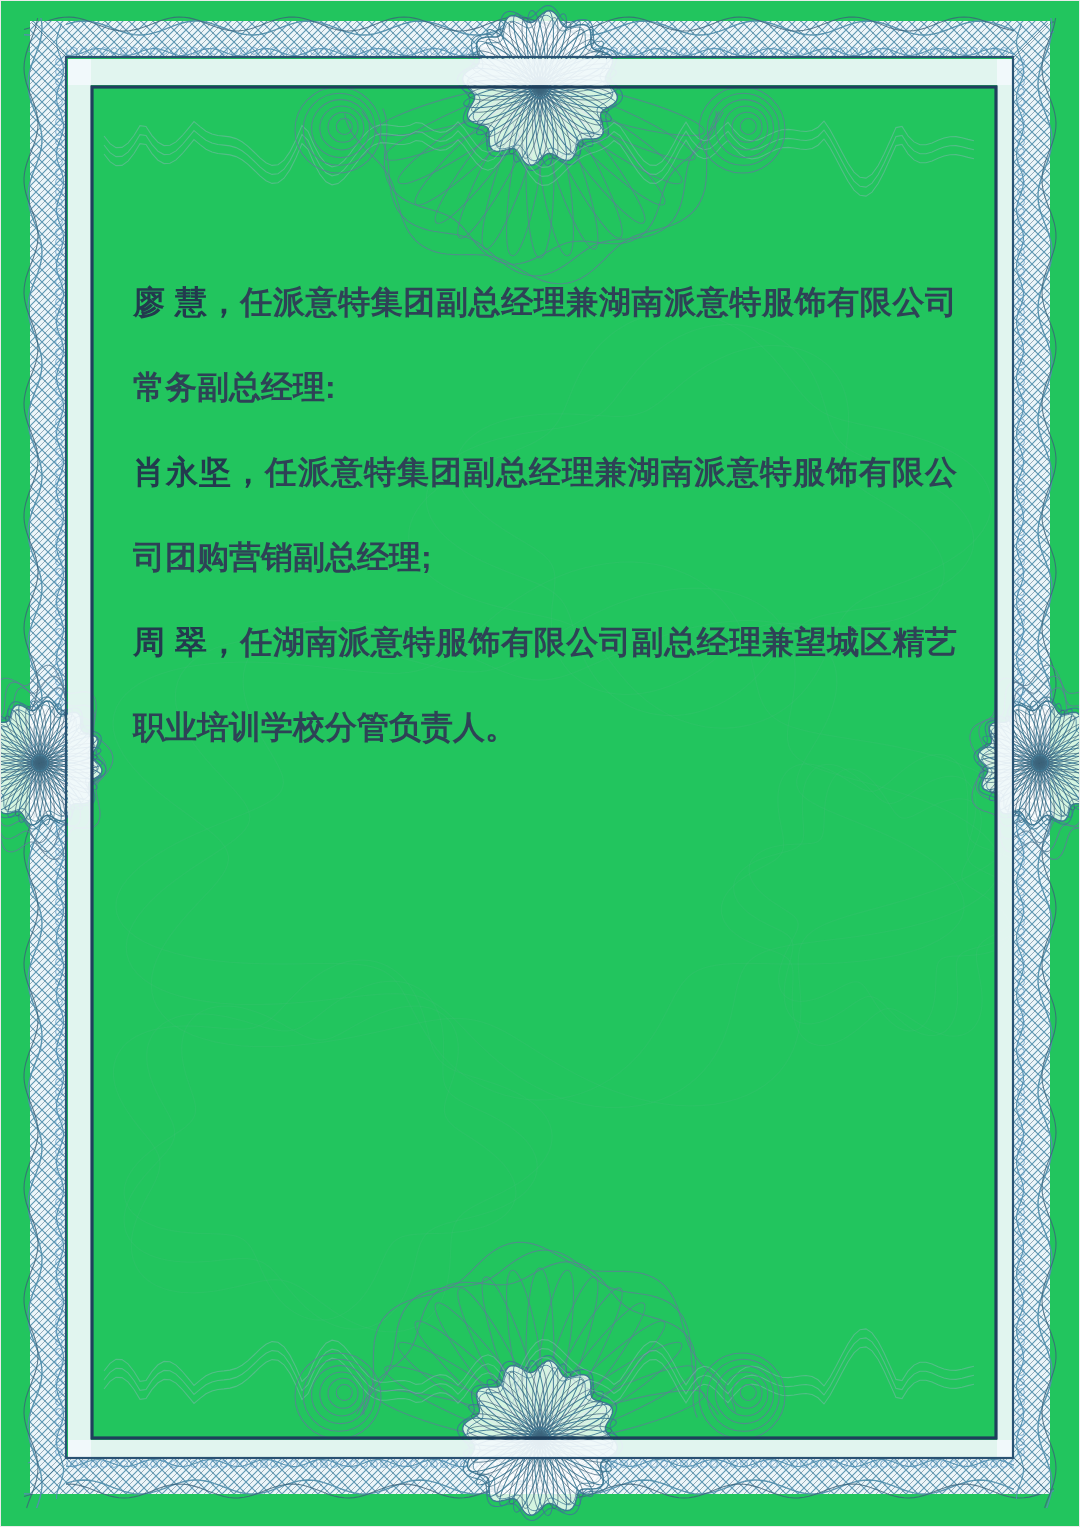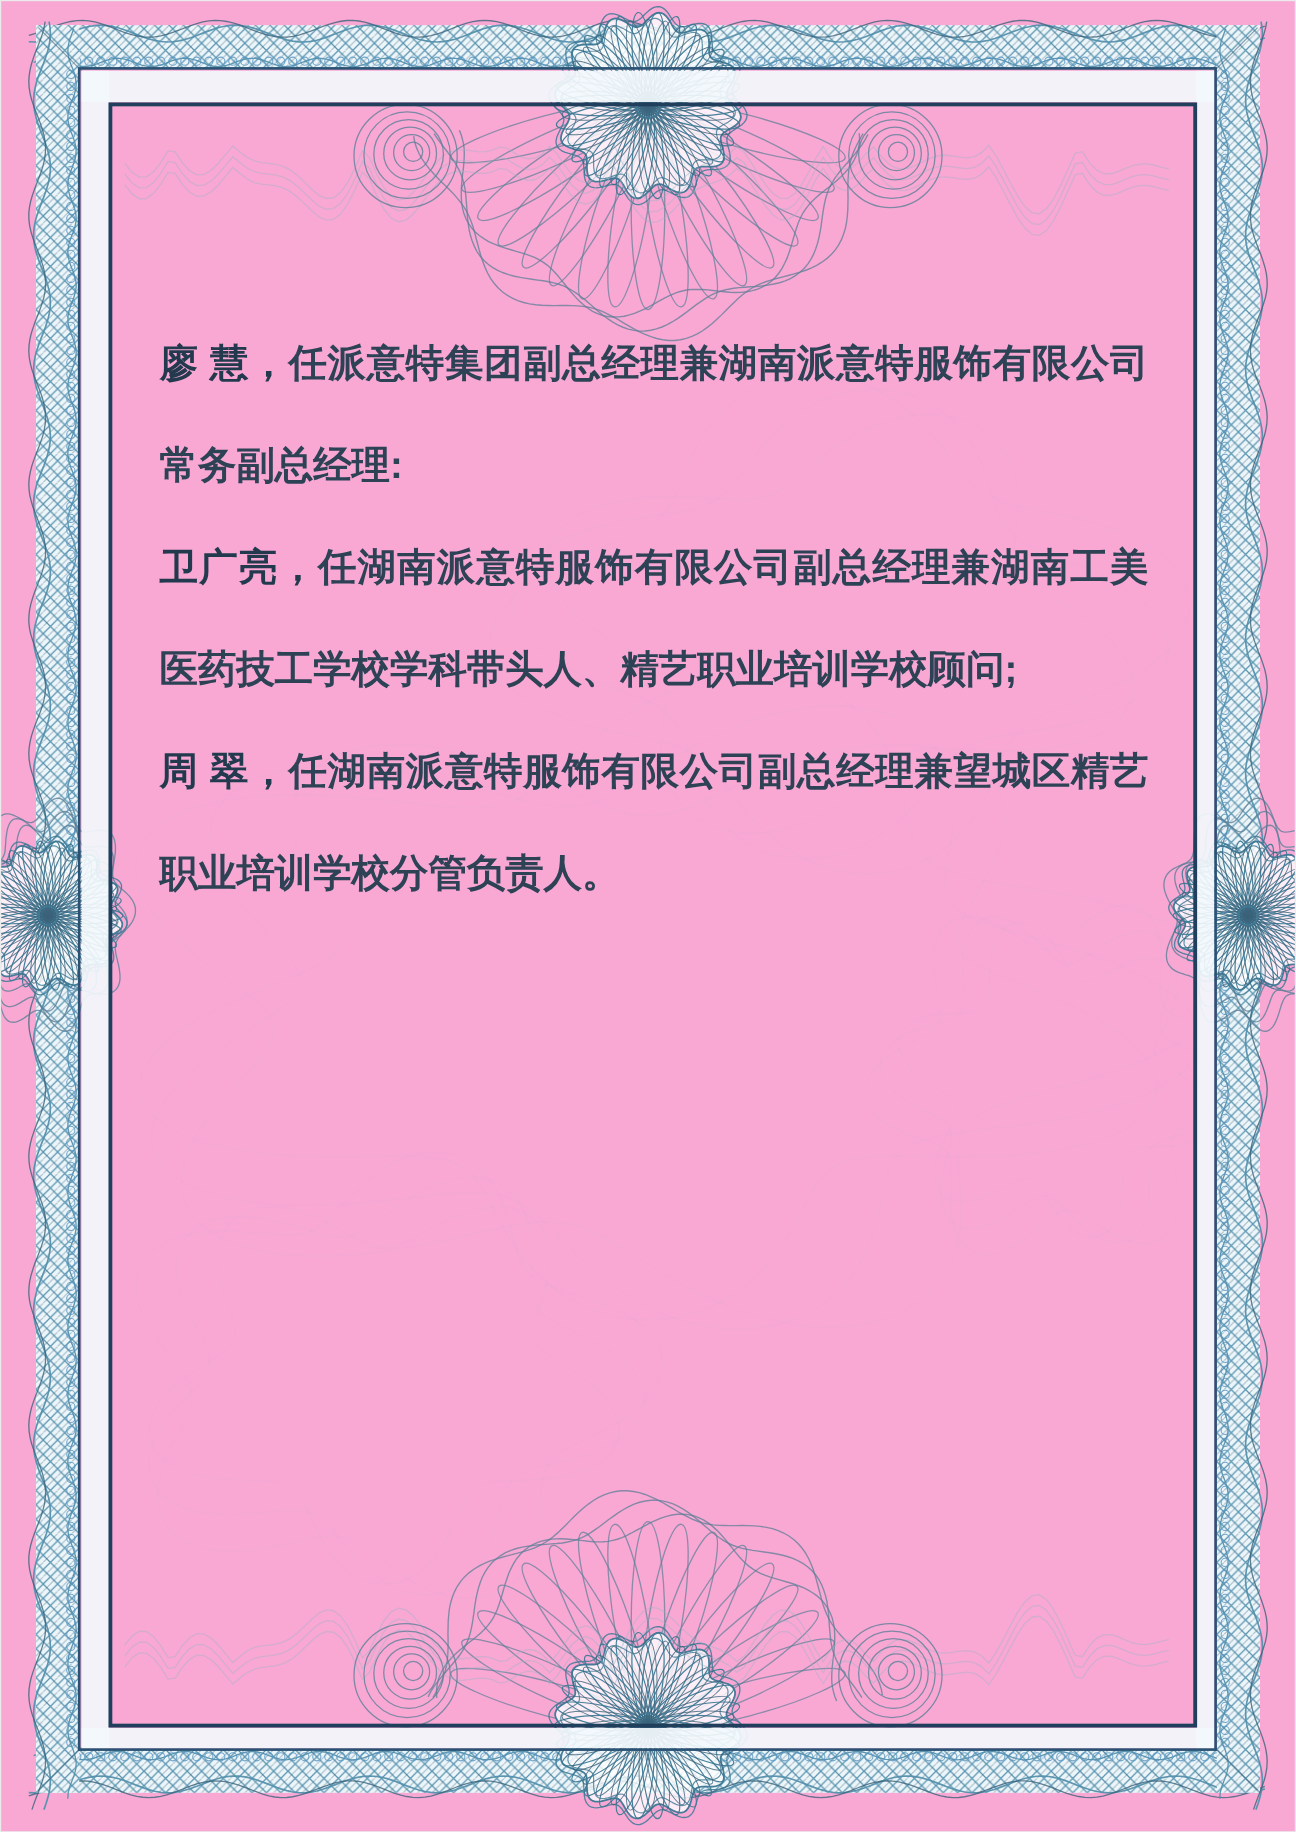--- a/index.html
+++ b/index.html
@@ -1,18 +1,18 @@
 <!DOCTYPE html>
 <html><head>
 <meta charset="utf-8">
 <style>
   html,body{margin:0;padding:0;background:#ffffff;}
   .page{
     position:relative;width:1080px;height:1527px;overflow:hidden;
-    background:#f9a8d4;font-family:"Liberation Sans", sans-serif;
+    background:#22c55e;font-family:"Liberation Sans", sans-serif;
   }
   #deco{position:absolute;left:0;top:0;}
   .content{
     position:absolute;left:133px;top:260px;width:824px;
     font-size:32px;line-height:85px;font-weight:700;
     color:#2e4256;text-align:justify;letter-spacing:0;
   }
   .content p{margin:0;padding:0;}
   .nm{color:#233a4e;font-weight:700;}
 </style>
@@ -921,16 +921,16 @@
         <rect x="68" y="59" width="23" height="1398" fill="#f2f9fc" opacity="0.92"></rect>
         <rect x="997" y="59" width="15" height="1398" fill="#f2f9fc" opacity="0.92"></rect>
       </g>
       <rect x="66" y="57" width="947" height="1401" fill="none" stroke="#2a5273" stroke-width="2.2"></rect>
       <rect x="92" y="87" width="904" height="1351" fill="none" stroke="#1f3f5c" stroke-width="3.2"></rect>
       <rect x="0.5" y="0.5" width="1079" height="1526" fill="none" stroke="#ebebeb" stroke-width="1"></rect>
     </svg>
 
   <div class="content">
     <p><span class="nm">廖 慧，</span><span>任派意特集团副总经理兼湖南派意特服饰有限公司常务副总经理:</span></p>
-    <p><span class="nm">卫广亮，</span><span>任湖南派意特服饰有限公司副总经理兼湖南工美医药技工学校学科带头人、精艺职业培训学校顾问;</span></p>
+    <p><span class="nm">肖永坚，</span><span>任派意特集团副总经理兼湖南派意特服饰有限公司团购营销副总经理;</span></p>
     <p><span class="nm">周 翠，</span><span>任湖南派意特服饰有限公司副总经理兼望城区精艺职业培训学校分管负责人。</span></p>
   </div>
 </div>
 
 </body></html>

